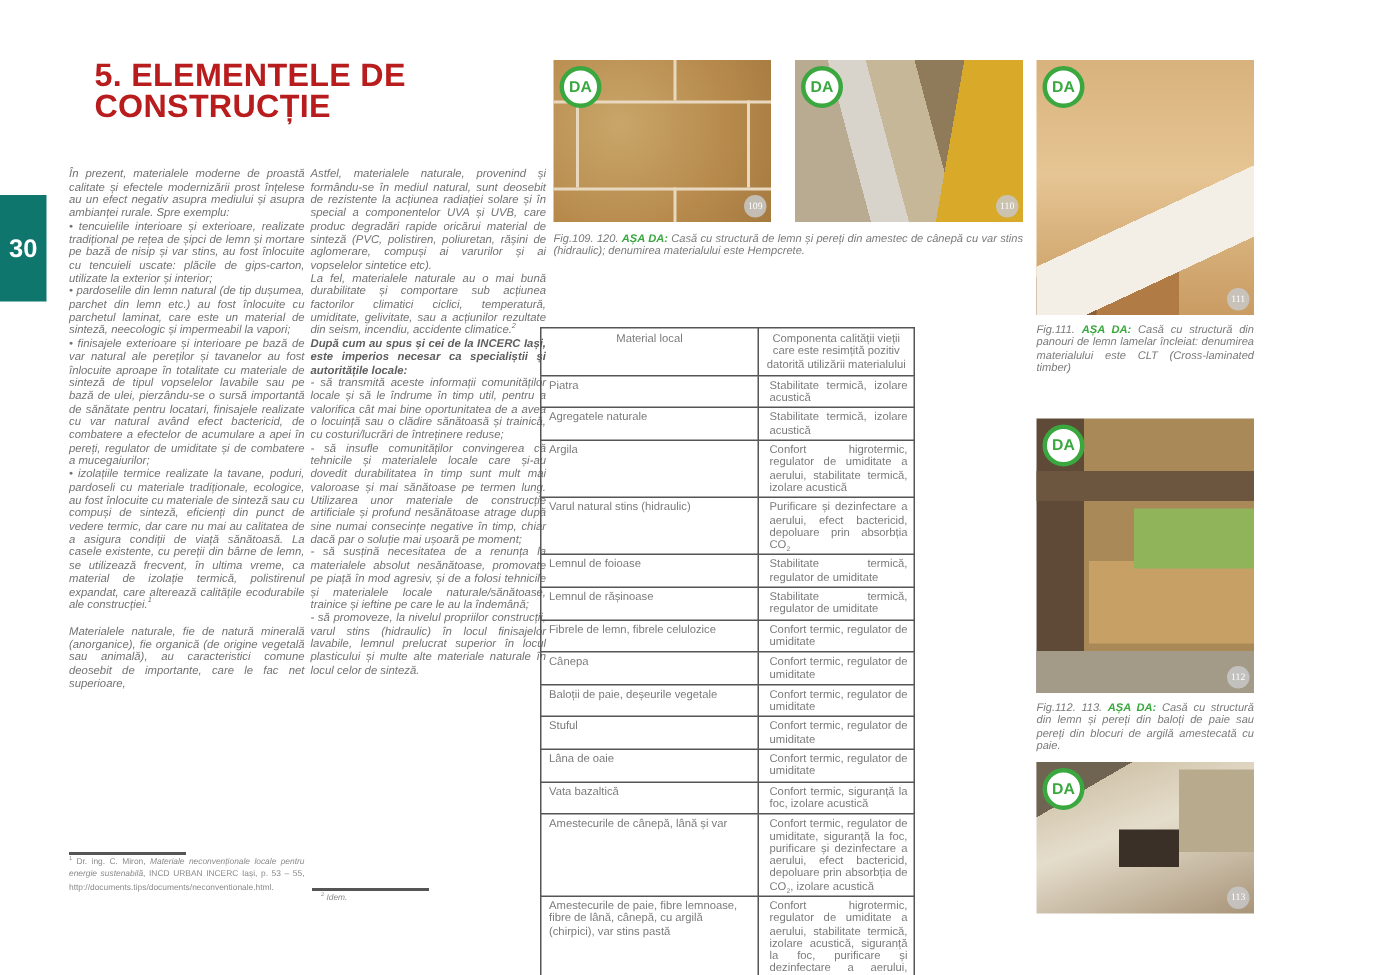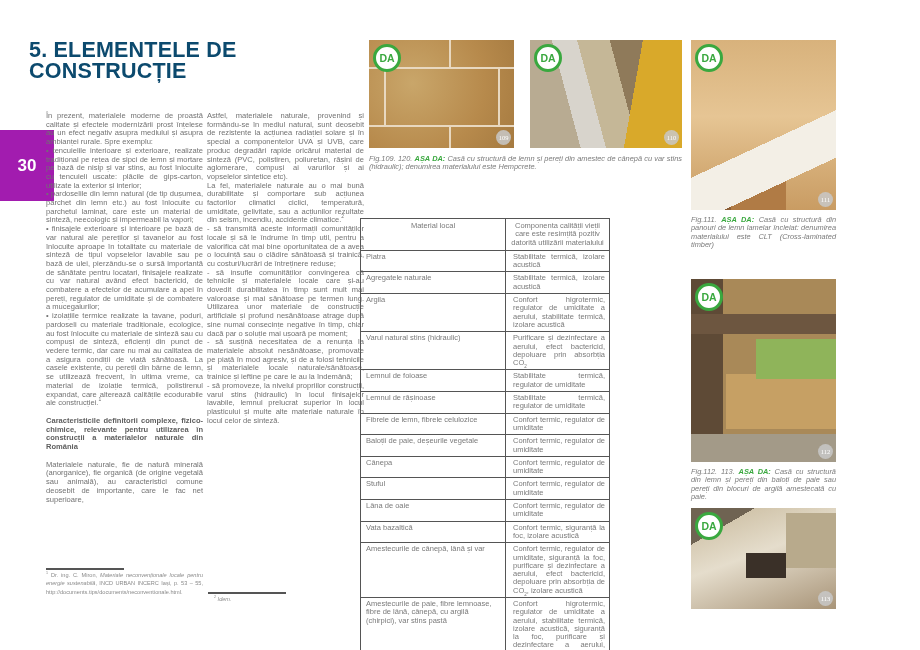--- a/index.html
+++ b/index.html
@@ -1,32 +1,32 @@
 <!DOCTYPE html>
 <html><head>
 <meta charset="utf-8">
 <style>
   * { box-sizing: border-box; margin: 0; padding: 0; }
   html, body { width: 920px; height: 650px; background: #ffffff; overflow: hidden; }
   body { position: relative; font-family: "Liberation Sans", sans-serif; color: #6f6f6f; }
 
   .page-title {
-    position: absolute; left: 29px; top: 40px; width: 300px;
+    position: absolute; left: 63px; top: 40px; width: 300px;
     font-family: "Liberation Sans", sans-serif; font-weight: bold;
-    font-size: 21.5px; line-height: 21px; color: #0c4a6e; letter-spacing: 0.2px;
+    font-size: 21.5px; line-height: 21px; color: #b91c1c; letter-spacing: 0.2px;
   }
   .page-title span { display: block; }
 
   .page-tab {
-    position: absolute; left: 0; top: 130px; width: 54px; height: 71px;
-    background: #a21caf; color: #ffffff; font-weight: bold; font-size: 17px;
+    position: absolute; left: 0; top: 130px; width: 31px; height: 71px;
+    background: #0f766e; color: #ffffff; font-weight: bold; font-size: 17px;
     display: flex; align-items: center; justify-content: center;
   }
 
-  .col { position: absolute; top: 112px; width: 157px; font-size: 7.55px; line-height: 8.7px; color: #727272; text-align: justify; }
+  .col { position: absolute; top: 112px; width: 157px; font-size: 7.55px; line-height: 8.7px; color: #727272; text-align: justify; font-style: italic; }
   .col p { margin: 0; }
   .col .b { font-weight: bold; color: #5e5e5e; }
   #col1 { left: 46px; }
   #col2 { left: 207px; }
   .subhead { font-weight: bold; color: #5e5e5e; margin-top: 9px !important; }
   .gap { margin-top: 9px !important; }
 
   .fn-rule { position: absolute; height: 1.5px; background: #555; }
   .footnote { position: absolute; font-size: 5.6px; line-height: 8.4px; color: #8a8a8a; text-align: justify; }
   .footnote i { font-style: italic; }
@@ -116,31 +116,31 @@
 <div class="page-tab">
   <span>30</span>
 </div>
 
 <div class="col" id="col1">
   <p>În prezent, materialele moderne de proastă  calitate și efectele modernizării prost înțelese au un efect negativ asupra mediului și asupra ambianței rurale. Spre exemplu:</p>
   <p>• tencuielile interioare și exterioare, realizate tradițional pe rețea de șipci de lemn și mortare pe bază de nisip și var stins, au fost înlocuite cu tencuieli uscate: plăcile de gips-carton, utilizate la exterior și interior;</p>
   <p>• pardoselile din lemn natural (de tip dușumea, parchet din lemn etc.) au fost înlocuite cu parchetul laminat, care este un material de sinteză, neecologic și impermeabil la vapori;</p>
   <p>• finisajele exterioare și interioare pe bază de var natural ale pereților și tavanelor au fost înlocuite aproape în totalitate cu materiale de sinteză de tipul vopselelor lavabile sau pe bază de ulei, pierzându-se o sursă importantă de sănătate pentru locatari, finisajele realizate cu var natural având efect  bactericid, de combatere a efectelor de acumulare a apei în pereți, regulator de umiditate și de combatere a mucegaiurilor;</p>
   <p><span>•  izolațiile termice realizate la tavane, poduri, pardoseli cu materiale tradiționale, ecologice, au fost înlocuite cu materiale de sinteză sau cu compuși de sinteză, eficienți din punct de vedere termic, dar care nu mai au calitatea de a asigura condiții de viață sănătoasă. La casele existente, cu pereții din bârne de lemn, se utilizează frecvent, în ultima vreme, ca material de izolație termică, polistirenul expandat, care alterează calitățile ecodurabile ale construcției.</span><sup>1</sup></p>
-  <p class="subhead gap">Caracteristicile definitorii complexe, fizico-chimice, relevante pentru utilizarea în construcții a materialelor naturale din România</p>
   <p class="gap">Materialele naturale, fie de natură minerală (anorganice), fie organică (de origine vegetală sau animală), au caracteristici comune deosebit de importante, care le fac net superioare,</p>
 </div>
 <div class="fn-rule" style="left:46px; top:568px; width:78px;"></div>
 <div class="footnote" style="left:46px; top:571px; width:157px;">
   <sup>1</sup><span> Dr. ing. C. Miron, </span><i>Materiale neconvenționale locale pentru energie sustenabilă</i><span>, INCD URBAN INCERC Iași, p. 53 – 55, http://documents.tips/documents/neconventionale.html.</span>
 </div>
 
 <div class="col" id="col2">
   <p>Astfel, materialele naturale, provenind și formându-se în mediul natural, sunt deosebit de rezistente la acțiunea radiației solare și în special a componentelor UVA și UVB, care produc degradări rapide oricărui material de sinteză (PVC, polistiren, poliuretan, rășini de aglomerare, compuși ai varurilor și ai vopselelor sintetice etc).</p>
   <p><span>La fel, materialele naturale au o mai bună durabilitate și comportare sub acțiunea factorilor climatici ciclici, temperatură, umiditate, gelivitate, sau a acțiunilor rezultate din seism, incendiu, accidente climatice.</span><sup>2</sup></p>
+  <p class="b">După cum au spus și cei de la INCERC Iași, este imperios necesar ca specialiștii și autoritățile locale:</p>
   <p>- să transmită aceste informații comunităților locale și să le îndrume în timp util, pentru a valorifica cât mai bine oportunitatea de a avea o locuință sau o clădire sănătoasă și trainică, cu costuri/lucrări de  întreținere reduse;</p>
   <p>- să insufle comunităților convingerea că tehnicile și materialele locale care și-au dovedit durabilitatea în timp sunt mult mai valoroase și mai sănătoase pe termen lung. Utilizarea unor materiale de construcție artificiale și profund nesănătoase atrage după sine numai consecințe negative în timp, chiar dacă par o soluție mai ușoară pe moment;</p>
   <p>- să susțină necesitatea de a renunța la materialele absolut nesănătoase, promovate pe piață în mod agresiv, și de a folosi tehnicile și materialele locale naturale/sănătoase, trainice și ieftine pe care le au la îndemână;</p>
   <p>- să promoveze, la nivelul propriilor construcții, varul stins (hidraulic) în locul finisajelor lavabile, lemnul prelucrat superior în locul plasticului și multe alte materiale naturale în locul celor de sinteză.</p>
 </div>
 <div class="fn-rule" style="left:208px; top:592px; width:78px;"></div>
 <div class="footnote" style="left:214px; top:595px; width:150px;">
   <sup>2</sup><i> Idem.</i>
 </div>
 
@@ -205,25 +205,25 @@
       </tr>
     <tr>
         <td class="c1">Lemnul de rășinoase</td>
         <td class="c2">Stabilitate termică, regulator de umiditate</td>
       </tr>
     <tr>
         <td class="c1">Fibrele de lemn, fibrele celulozice</td>
         <td class="c2">Confort termic, regulator de umiditate</td>
       </tr>
     <tr>
+        <td class="c1">Cânepa</td>
+        <td class="c2">Confort termic, regulator de umiditate</td>
+      </tr>
+    <tr>
         <td class="c1">Baloții de paie, deșeurile vegetale</td>
-        <td class="c2">Confort termic, regulator de umiditate</td>
-      </tr>
-    <tr>
-        <td class="c1">Cânepa</td>
         <td class="c2">Confort termic, regulator de umiditate</td>
       </tr>
     <tr>
         <td class="c1">Stuful</td>
         <td class="c2">Confort termic, regulator de umiditate</td>
       </tr>
     <tr>
         <td class="c1">Lâna de oaie</td>
         <td class="c2">Confort termic, regulator de umiditate</td>
       </tr>

